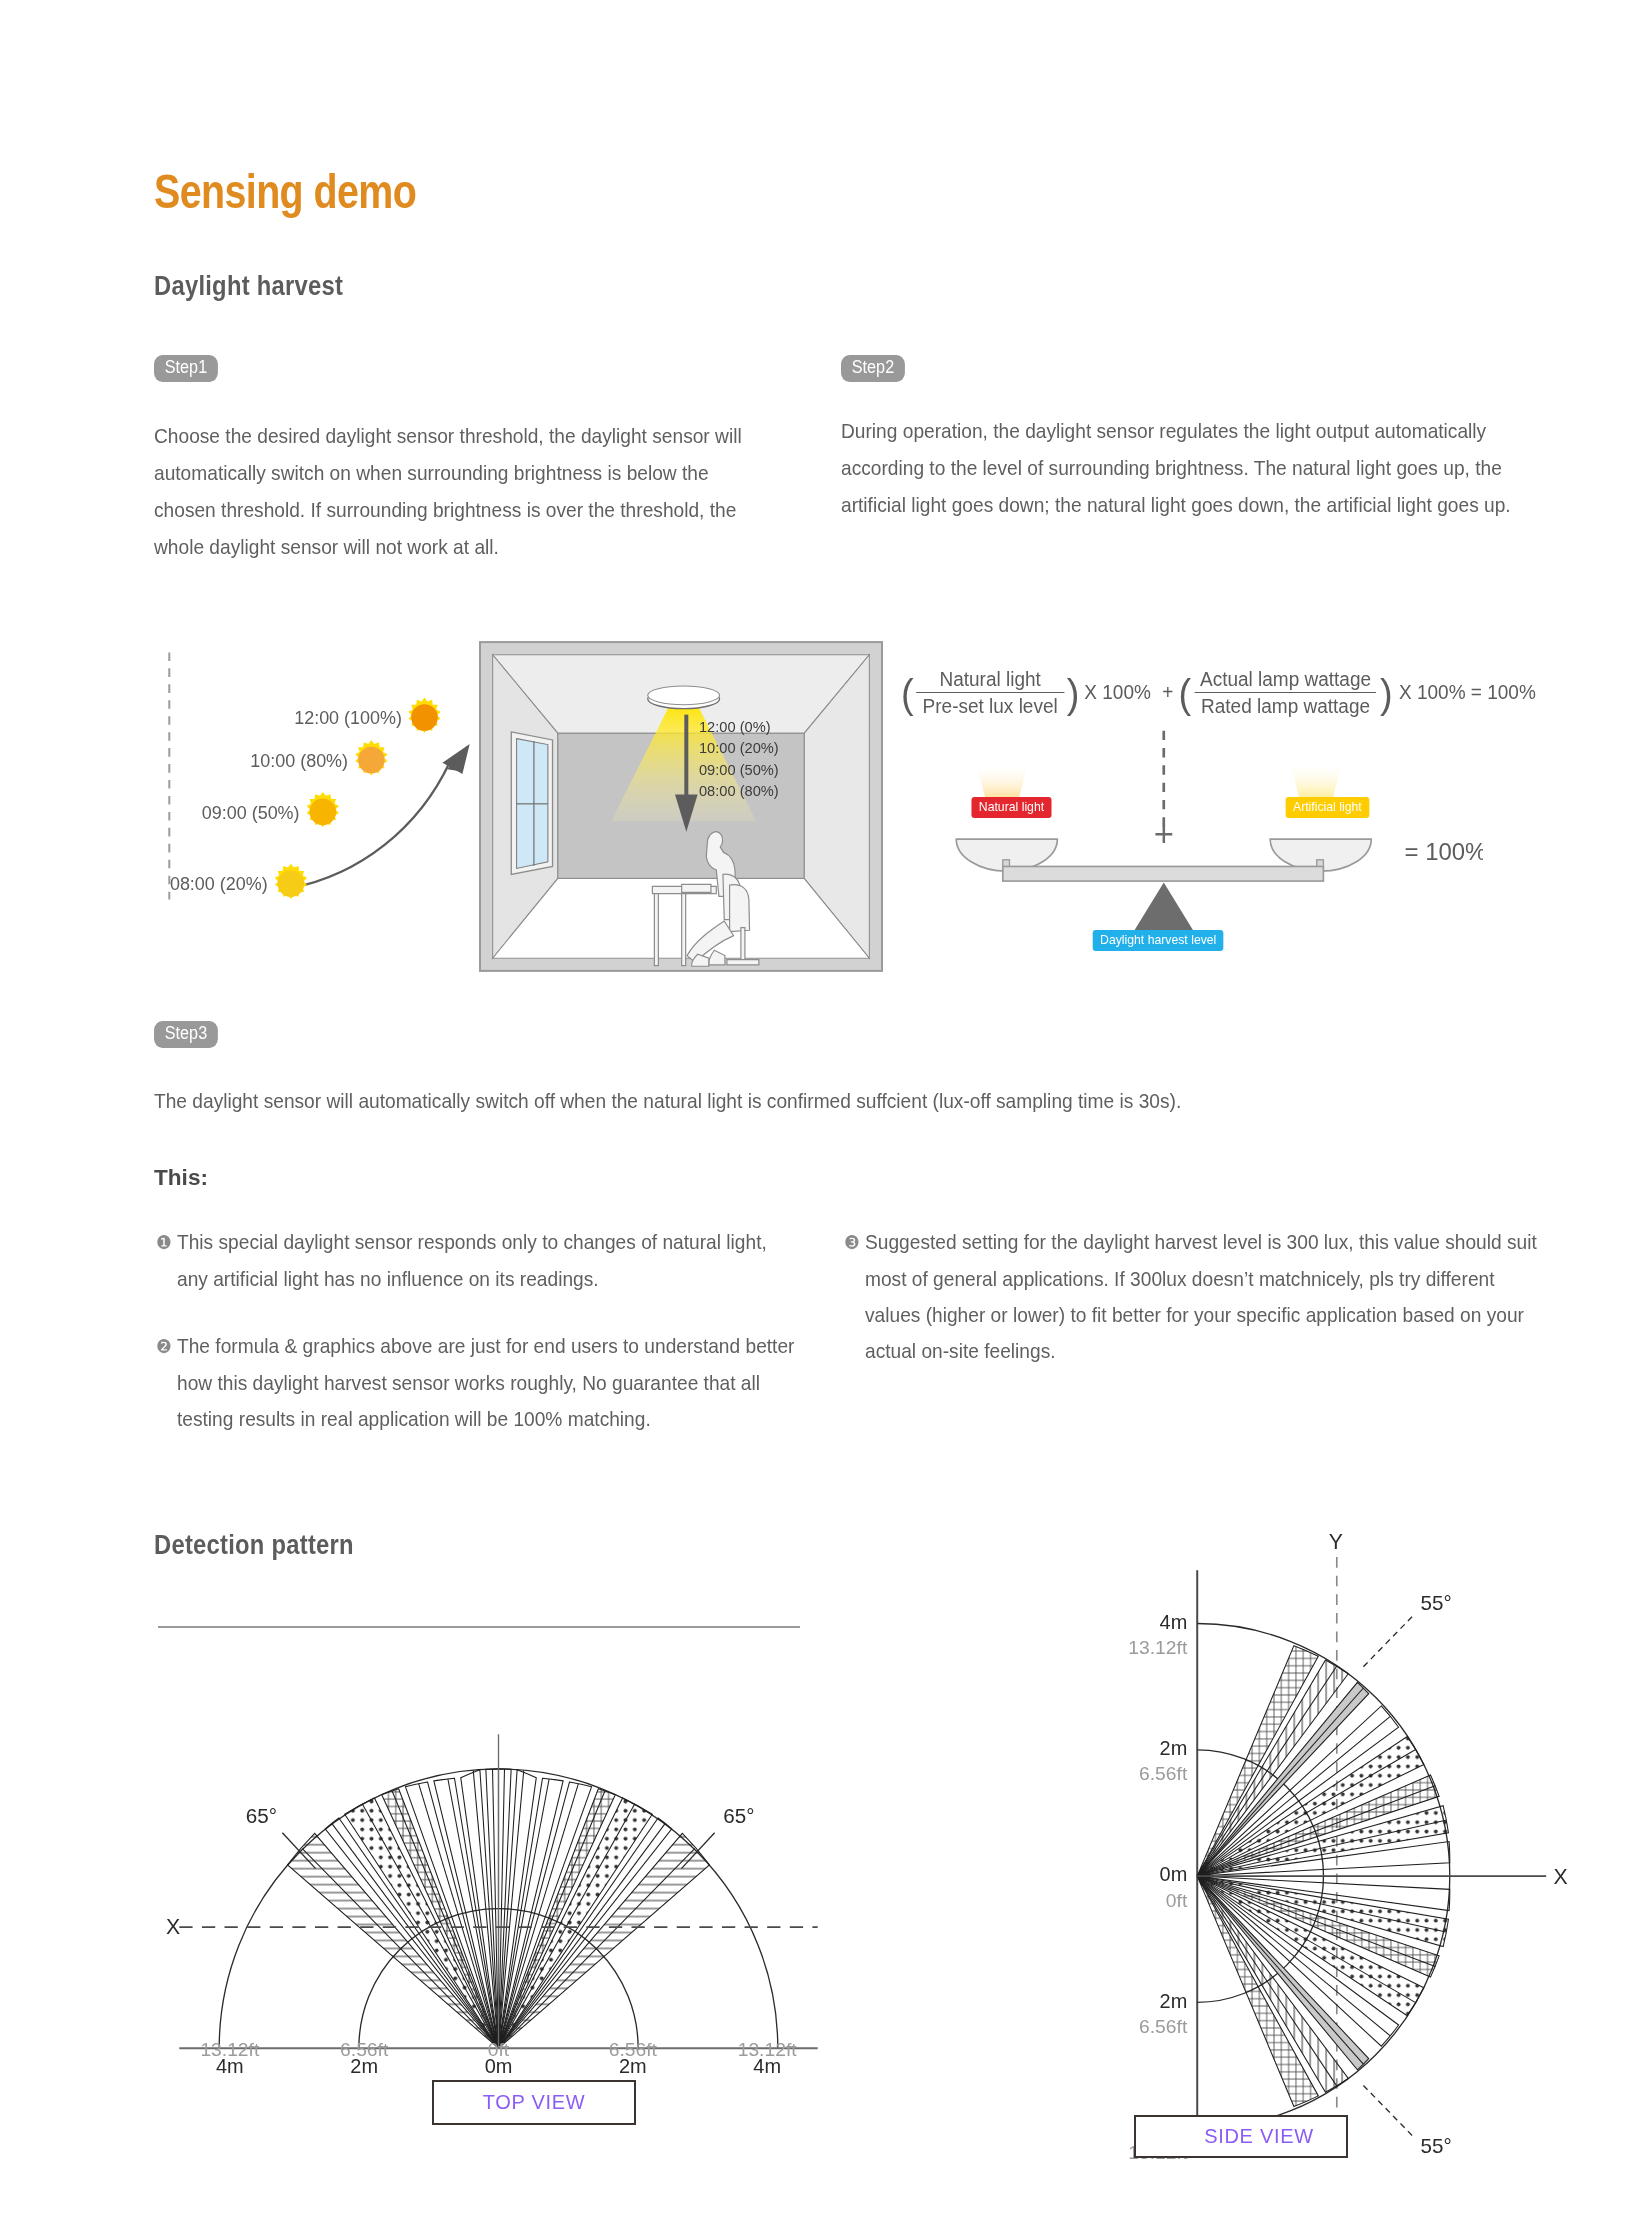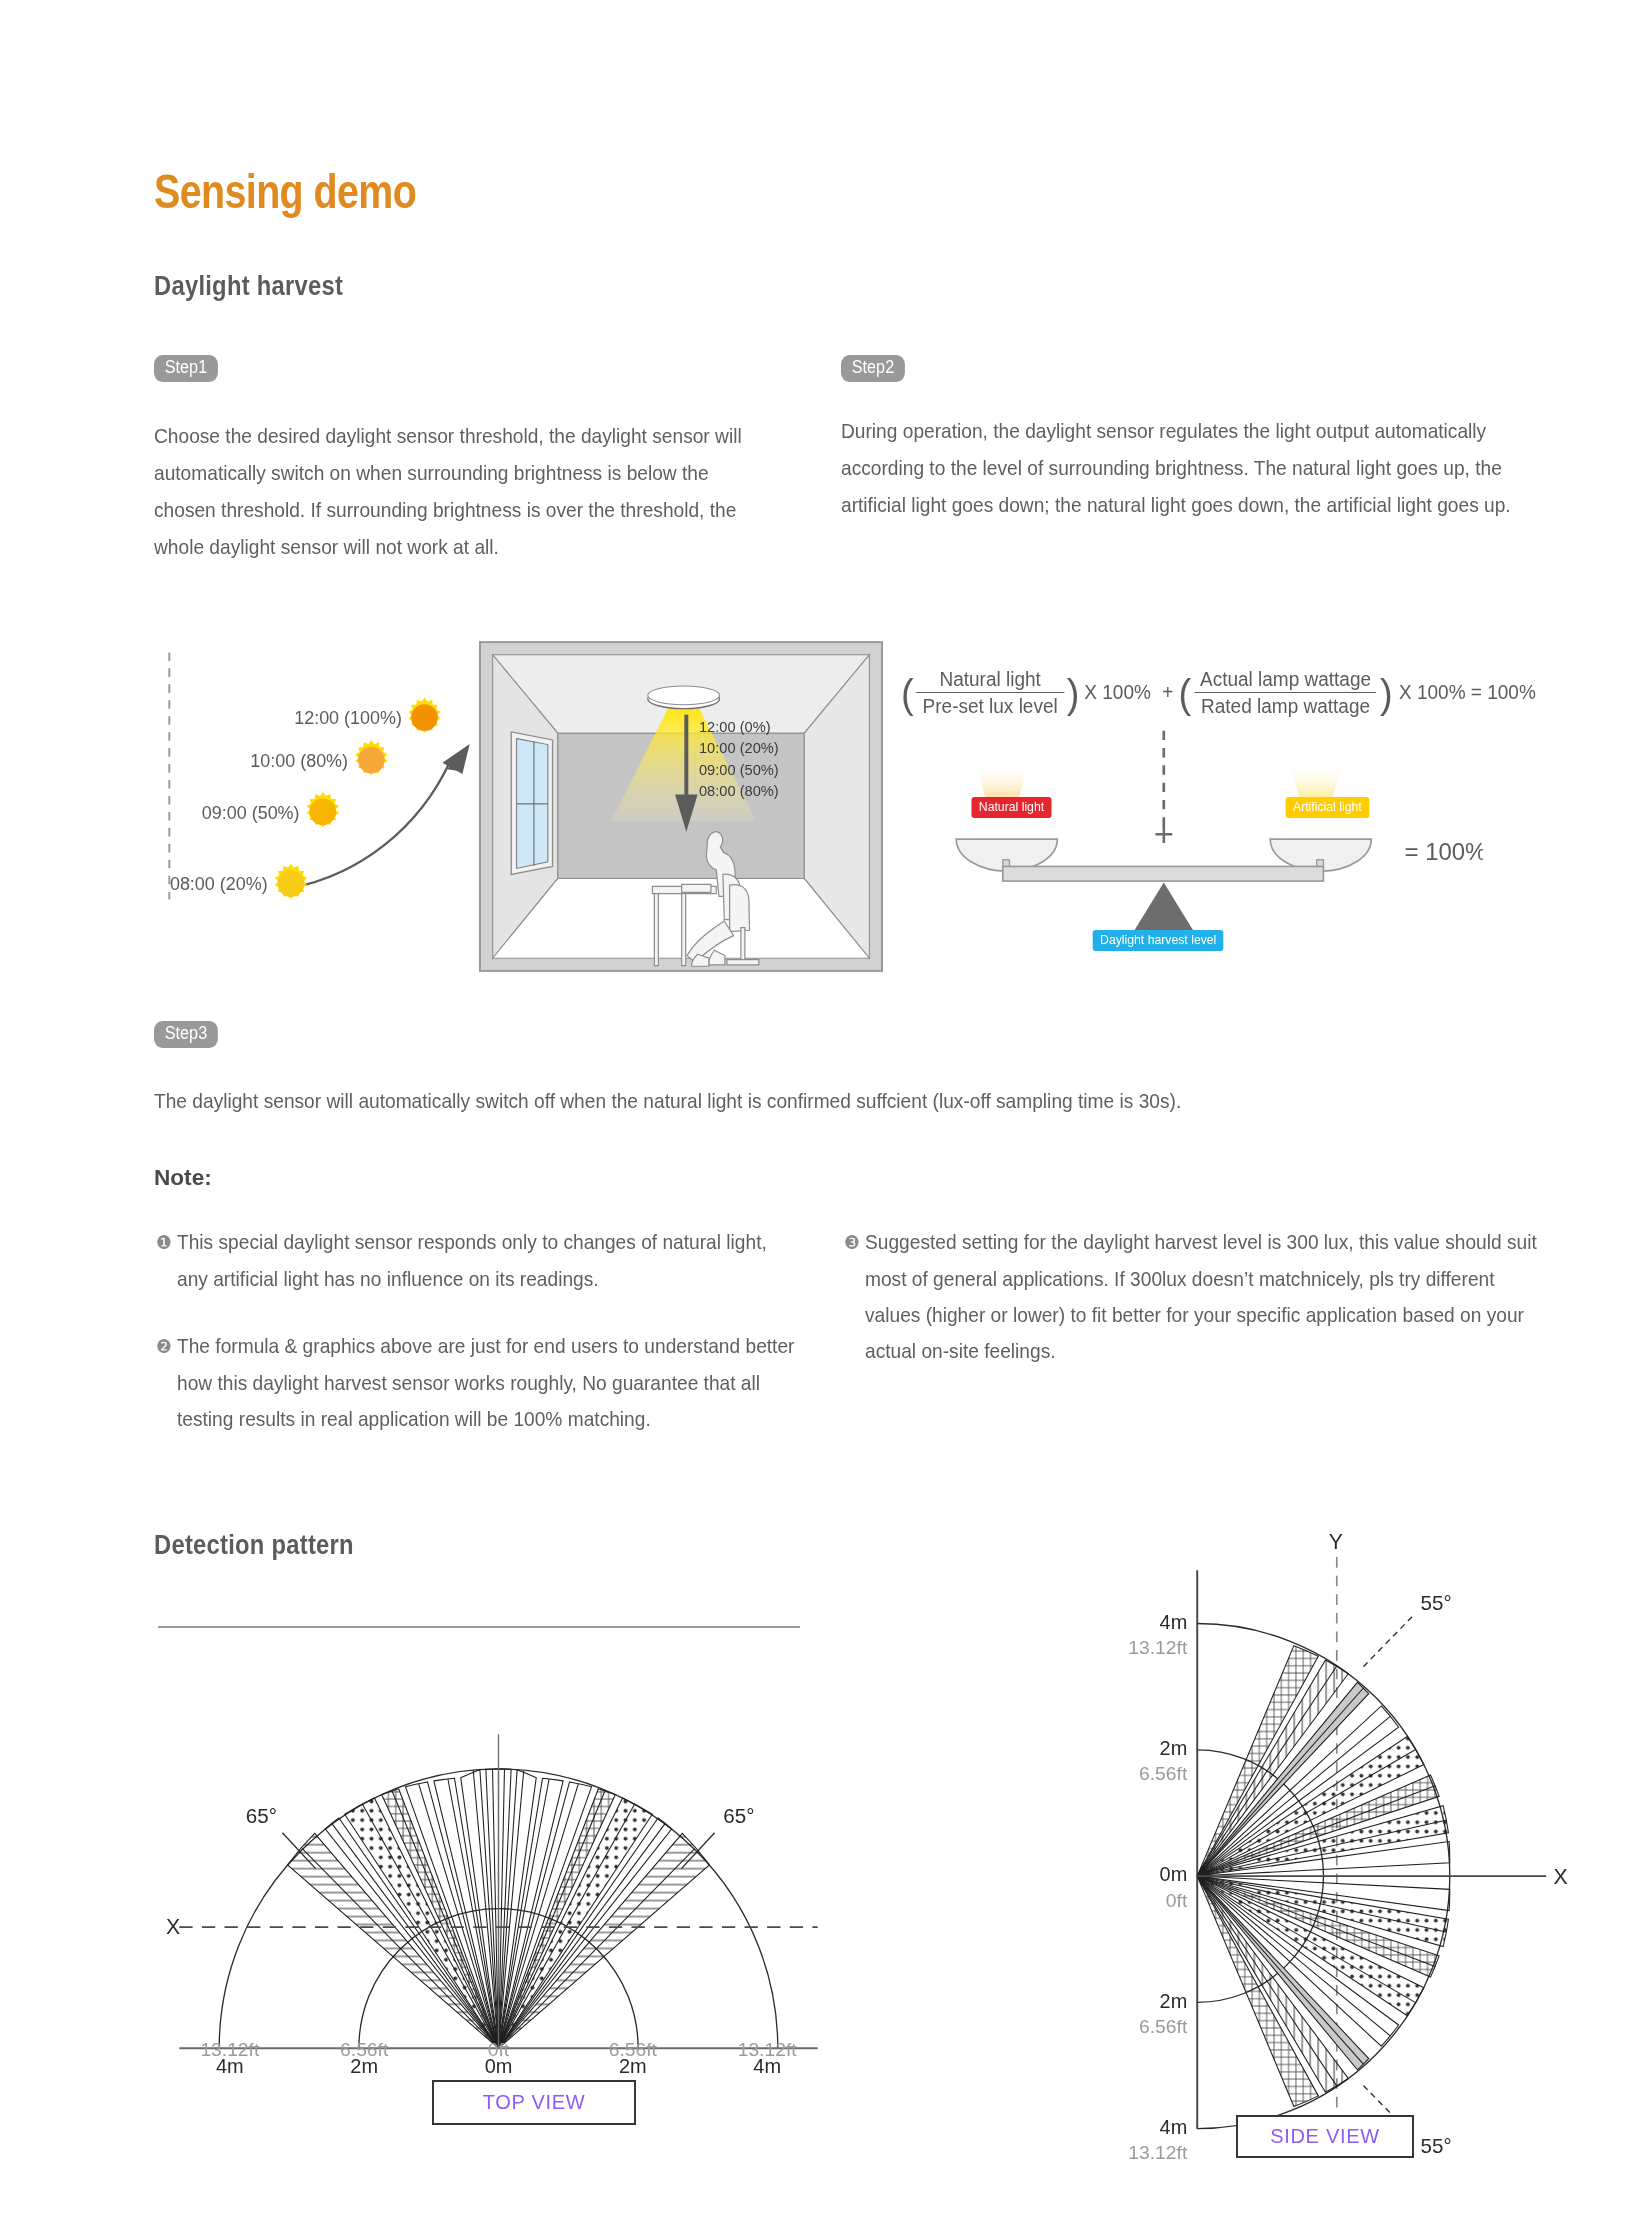--- a/index.html
+++ b/index.html
@@ -98,21 +98,21 @@
   }
   #topview-svg{position:absolute;left:166px;top:1649px;width:665px;height:426px;}
   #sideview-svg{position:absolute;left:1051px;top:1530px;width:545px;height:639px;}
 
   .view-box{
     position:absolute;border:2px solid #3a3330;background:#fff;
     display:flex;align-items:center;justify-content:center;
     font-size:20px;color:#8b5cf6;letter-spacing:0.7px;
   }
   #topview-label{left:432px;top:2080px;width:200px;height:41px;}
-  #sideview-label{left:1236px;top:2115px;width:174px;height:39px;}
+  #sideview-label{left:1134px;top:2115px;width:174px;height:39px;padding-left:36px;}
 
   .axis-lbl-m{font-size:30px;fill:#2b2b2b;font-family:"Liberation Sans",sans-serif;}
   .axis-lbl-ft{font-size:29px;fill:#9b9b9b;font-family:"Liberation Sans",sans-serif;}
   .ang-lbl{font-size:31px;fill:#2b2b2b;font-family:"Liberation Sans",sans-serif;}
   .xy-lbl{font-size:32px;fill:#2b2b2b;font-family:"Liberation Sans",sans-serif;}
 </style>
 </head>
 <body>
 
 <div class="page">
@@ -261,21 +261,21 @@
     <text x="712" y="198" font-size="36" fill="#5c5c5c" font-family="Liberation Sans, sans-serif">= 100%</text>
   </svg>
 
   <span class="tag" id="tag-natural" style="left:968px;top:797px;">Natural light</span>
   <span class="tag" id="tag-artificial" style="left:1282px;top:797px;">Artificial light</span>
   <span class="tag" id="tag-harvest" style="left:1087px;top:930px;">Daylight harvest level</span>
 
   <span class="step-pill" id="step3-pill">Step3</span>
   <p class="body-text" id="step3-text">The daylight sensor will automatically switch off when the natural light is confirmed suffcient (lux-off sampling time is 30s).</p>
 
-  <div id="note-title">Note:</div>
+  <div id="note-title">This:</div>
   <p class="note-item" id="note-1"><span class="marker">❶</span><span>This special daylight sensor responds only to changes of natural light, any artificial light has no influence on its readings.</span></p>
   <p class="note-item" id="note-2"><span class="marker">❷</span><span>The formula &amp; graphics above are just for end users to understand better how this daylight harvest sensor works roughly, No guarantee that all testing results in real application will be 100% matching.</span></p>
   <p class="note-item" id="note-3"><span class="marker">❸</span><span>Suggested setting for the daylight harvest level is 300 lux, this value should suit most of general applications. If 300lux doesn’t matchnicely, pls try different values (higher or lower) to fit better for your specific application based on your actual on-site feelings.</span></p>
 
   <h2 id="subhead-detection">Detection pattern</h2>
   <div id="hr-detection"></div>
 
   <svg id="topview-svg" viewBox="0 0 1000 640">
     <defs>
       <pattern id="dots" width="14" height="14" patternUnits="userSpaceOnUse">

